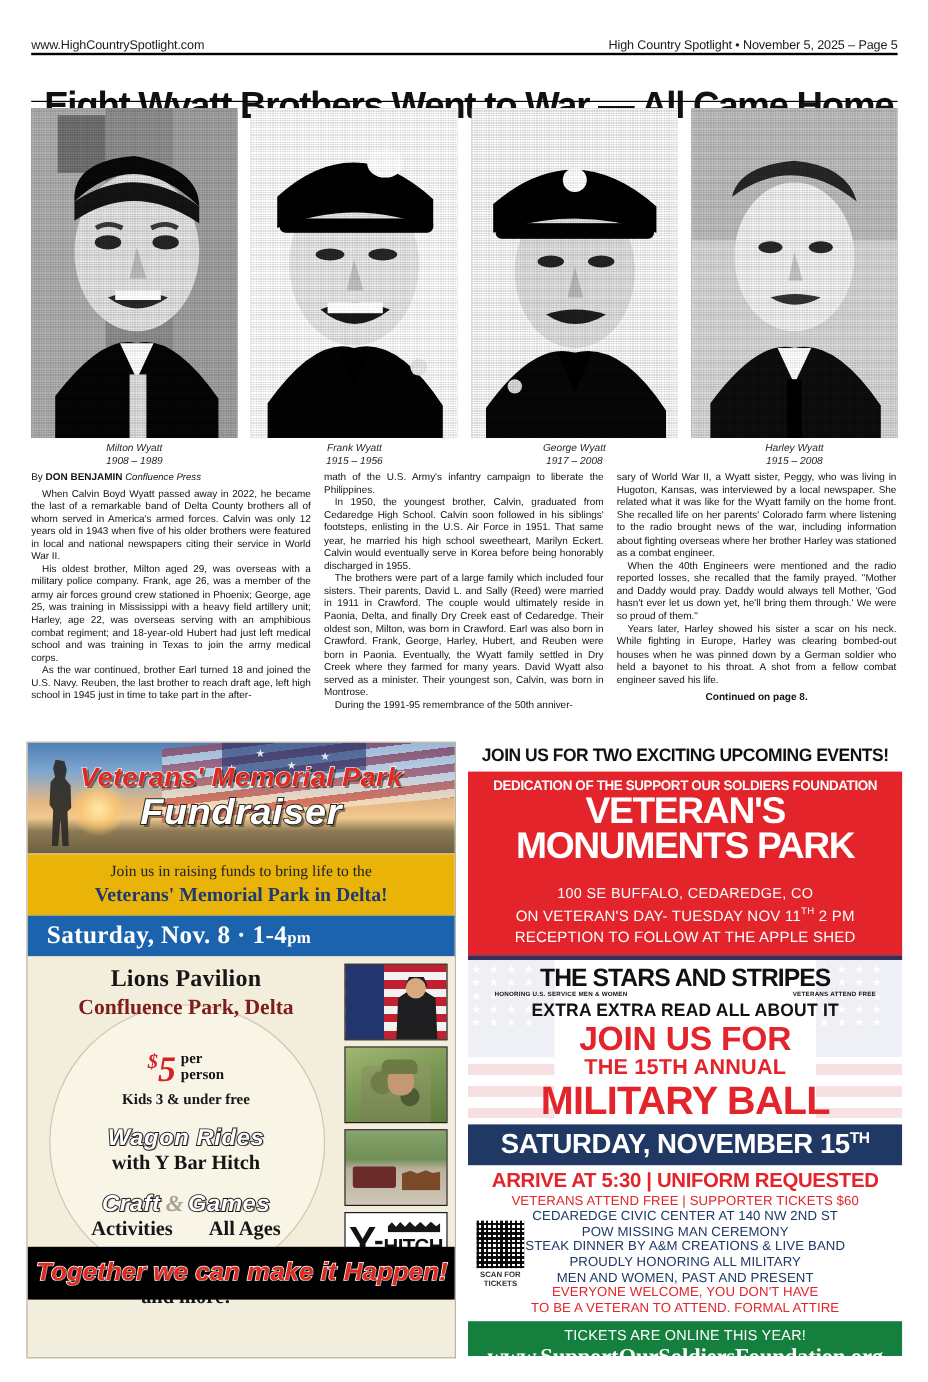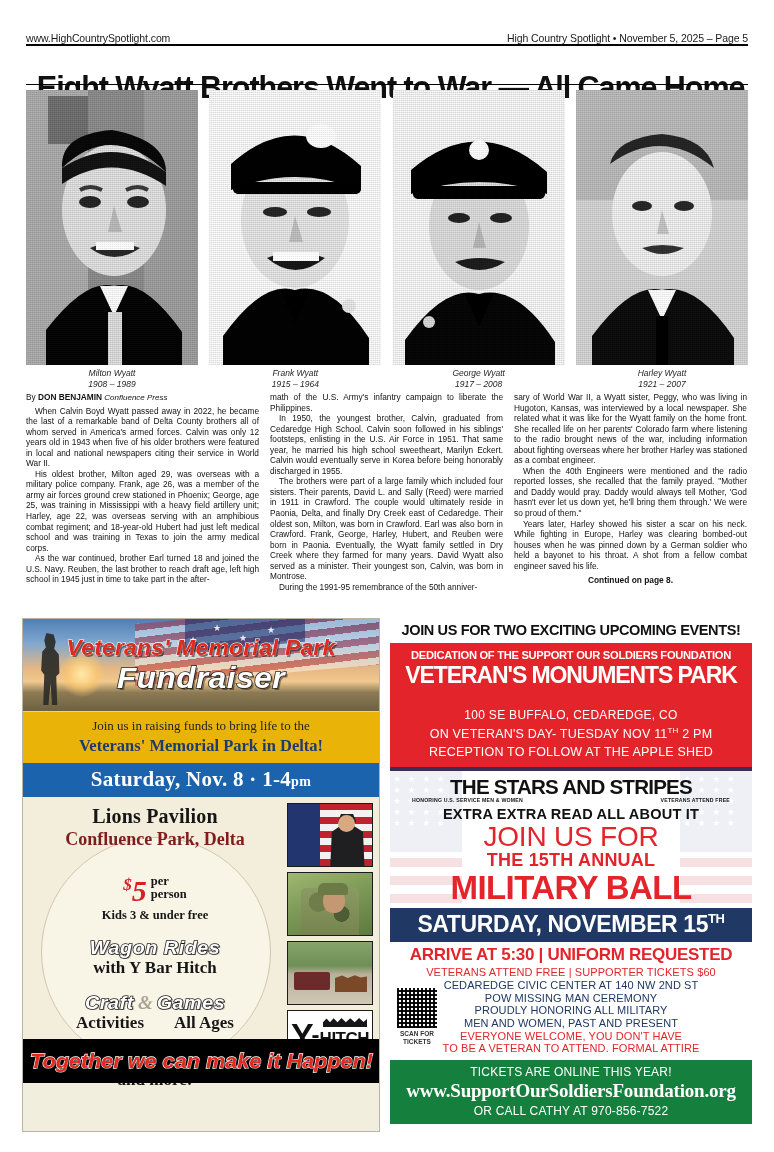--- a/index.html
+++ b/index.html
@@ -255,26 +255,25 @@
   .fund-join .l2 {
     font-family: "Liberation Serif", serif;
     font-weight: bold;
     font-size: 16.5px;
     color: #1d3b6e;
     margin-top: 2px;
   }
   .fund-date {
     background: #1c63ae;
     color: #ffffff;
-    text-align: center;
     font-family: "Liberation Serif", serif;
     font-weight: bold;
     font-size: 21px;
     letter-spacing: 0.3px;
-    padding: 4px 0 5px;
+    padding: 4px 16px 5px;
   }
   .fund-date .sm { font-size: 14px; }
 
   .fund-body {
     position: relative;
     height: 286px;
     background: #f3eedb;
   }
   .fund-circle {
     position: absolute;
@@ -529,21 +528,21 @@
   .rt-red .dedication {
     font-family: "Liberation Sans", sans-serif;
     font-weight: bold;
     font-size: 11.5px;
     letter-spacing: -0.3px;
     transform: scaleX(.97);
   }
   .rt-red .vmp {
     font-family: "Liberation Sans", sans-serif;
     font-weight: bold;
-    font-size: 23px;
+    font-size: 31px;
     letter-spacing: -1.1px;
     line-height: 29px;
     transform: scaleX(1.0);
     text-align: center;
   }
   .rt-red .addr {
     font-family: "Liberation Sans", sans-serif;
     font-size: 12px;
     letter-spacing: .3px;
     margin-top: 18px;
@@ -620,21 +619,21 @@
     font-size: 15px;
     letter-spacing: .2px;
     color: #111;
     margin-top: 2px;
     transform: scaleX(.97);
   }
   .joinus {
     position: relative;
     text-align: center;
     font-family: "Liberation Sans", sans-serif;
-    font-weight: normal;
+    font-weight: bold;
     font-size: 28px;
     color: #e3242b;
     letter-spacing: -0.2px;
     line-height: 28px;
     margin-top: 1px;
   }
   .annual {
     position: relative;
     text-align: center;
     font-family: "Liberation Sans", sans-serif;
@@ -844,29 +843,29 @@
     </div>
   </div>
 
   <div class="captions">
     <div class="caption">
       <div>Milton Wyatt</div>
       <div>1908 – 1989</div>
     </div>
     <div class="caption">
       <div>Frank Wyatt</div>
-      <div>1915 – 1964</div>
+      <div>1915 – 1956</div>
     </div>
     <div class="caption">
       <div>George Wyatt</div>
       <div>1917 – 2008</div>
     </div>
     <div class="caption">
       <div>Harley Wyatt</div>
-      <div>1921 – 2007</div>
+      <div>1915 – 2008</div>
     </div>
   </div>
 
   <div class="article">
     <div class="col">
       <p class="byline"><span>By </span><b>DON BENJAMIN</b><i> Confluence Press</i></p>
       <p>When Calvin Boyd Wyatt passed away in 2022, he became the last of a remarkable band of Delta County brothers all of whom served in America's armed forces. Calvin was only 12 years old in 1943 when five of his older brothers were featured in local and national newspapers citing their service in World War II.</p>
       <p>His oldest brother, Milton aged 29, was overseas with a military police company. Frank, age 26, was a member of the army air forces ground crew stationed in Phoenix; George, age 25, was training in Mississippi with a heavy field artillery unit; Harley, age 22, was overseas serving with an amphibious combat regiment; and 18-year-old Hubert had just left medical school and was training in Texas to join the army medical corps.</p>
       <p>As the war continued, brother Earl turned 18 and joined the U.S. Navy. Reuben, the last brother to reach draft age, left high school in 1945 just in time to take part in the after-</p>
     </div>
@@ -1012,20 +1011,21 @@
       <div class="details">
         <div class="qr-wrap">
           <div class="qr"></div>
           <div class="qr-lbl">
             <div>SCAN FOR</div>
             <div>TICKETS</div>
           </div>
         </div>
         <div class="blue">CEDAREDGE CIVIC CENTER AT 140 NW 2ND ST</div>
         <div class="blue">POW MISSING MAN CEREMONY</div>
+        <div class="blue">STEAK DINNER BY A&amp;M CREATIONS &amp; LIVE BAND</div>
         <div class="blue">PROUDLY HONORING ALL MILITARY</div>
         <div class="blue">MEN AND WOMEN, PAST AND PRESENT</div>
         <div class="red">EVERYONE WELCOME, YOU DON'T HAVE</div>
         <div class="red">TO BE A VETERAN TO ATTEND. FORMAL ATTIRE</div>
       </div>
 
       <div class="tickets-bar">
         <div class="t1">TICKETS ARE ONLINE THIS YEAR!</div>
         <div class="t2">www.SupportOurSoldiersFoundation.org</div>
         <div class="t3">OR CALL CATHY AT 970-856-7522</div>

